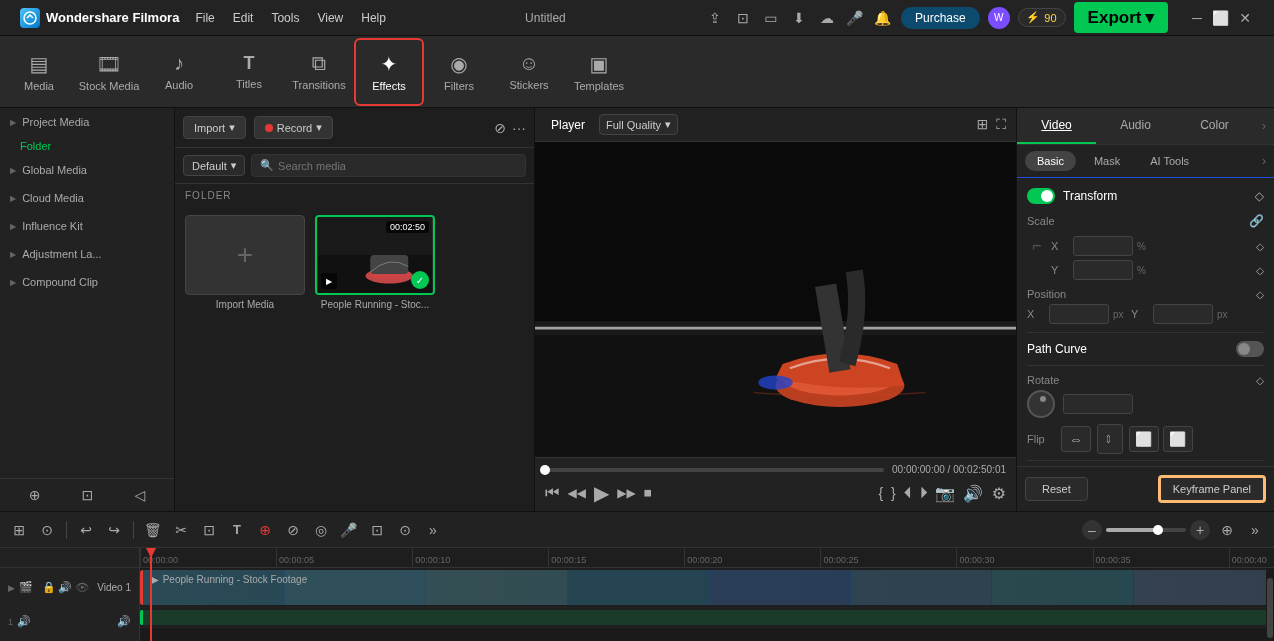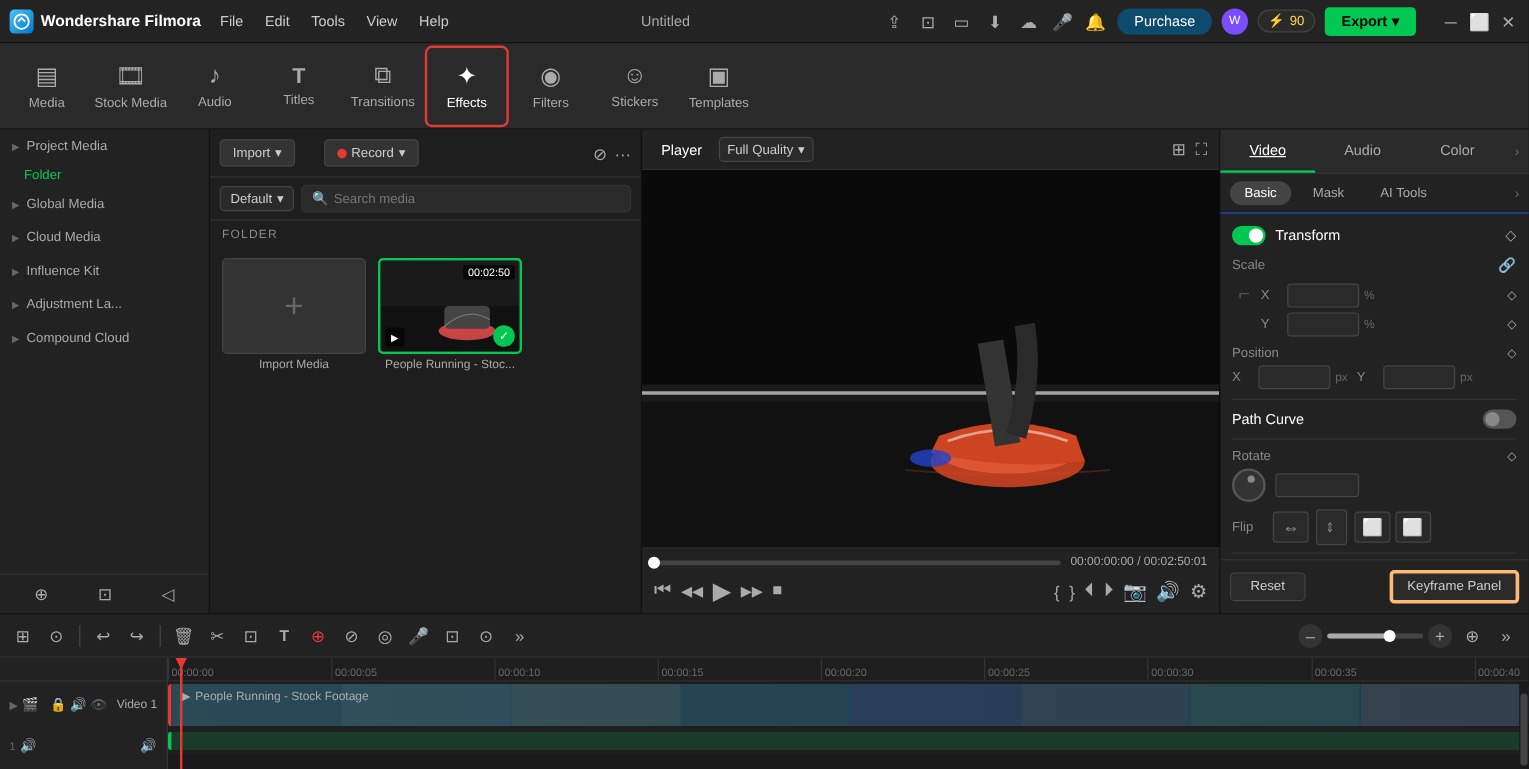--- a/index.html
+++ b/index.html
@@ -4,21 +4,21 @@
   <style>
     * { box-sizing: border-box; margin: 0; padding: 0; }
     body { background: #1a1a1a; color: #ccc; font-family: 'Segoe UI', Arial, sans-serif; font-size: 12px; width: 1274px; height: 641px; overflow: hidden; }
 
     
     #titlebar {
       height: 36px;
       background: #232323;
       display: flex;
       align-items: center;
-      padding: 0 8px;
+      padding: 0 20px;
       border-bottom: 1px solid #111;
     }
     #titlebar .app-logo {
       display: flex; align-items: center; gap: 6px; color: #fff; font-size: 13px; font-weight: bold; margin-right: 16px;
     }
     #titlebar .app-logo .logo-icon {
       width: 20px; height: 20px; background: linear-gradient(135deg, #4fc3f7, #0077cc); border-radius: 4px; display: flex; align-items: center; justify-content: center; font-size: 10px; color: white;
     }
     #titlebar .menu-items {
       display: flex; gap: 18px; color: #ccc; font-size: 12px;
@@ -36,21 +36,21 @@
     #titlebar .purchase-btn {
       background: #0c4a6e; color: white; border: none; border-radius: 14px; padding: 4px 14px; font-size: 12px; cursor: pointer; font-weight: 500;
     }
     #titlebar .avatar {
       width: 22px; height: 22px; border-radius: 50%; background: #7c4dff; display: flex; align-items: center; justify-content: center; color: white; font-size: 10px;
     }
     #titlebar .coins {
       background: #2a2a2a; border: 1px solid #444; border-radius: 12px; padding: 2px 8px; font-size: 11px; color: #ffd740; display: flex; align-items: center; gap: 4px;
     }
     #titlebar .export-btn {
-      background: #00c853; color: #000; border: none; border-radius: 4px; padding: 5px 14px; font-size: 12px; cursor: pointer; font-weight: 600; display: flex; align-items: center; gap: 4px;
+      background: #00c853; color: #000; border: none; border-radius: 4px; padding: 5px 14px; font-size: 17px; cursor: pointer; font-weight: 600; display: flex; align-items: center; gap: 4px;
     }
     #titlebar .win-controls {
       display: flex; gap: 6px; margin-left: 12px;
     }
     #titlebar .win-ctrl {
       width: 18px; height: 18px; display: flex; align-items: center; justify-content: center; color: #aaa; cursor: pointer; font-size: 14px;
     }
 
     
     #nav-toolbar {
@@ -100,21 +100,21 @@
 
     
     #media-panel {
       width: 360px;
       background: #1e1e1e;
       border-right: 1px solid #111;
       display: flex;
       flex-direction: column;
     }
     .media-toolbar {
-      display: flex; align-items: center; gap: 24px; padding: 8px; border-bottom: 1px solid #333;
+      display: flex; align-items: center; gap: 8px; padding: 8px; border-bottom: 1px solid #333;
     }
     .import-btn {
       background: #333; border: 1px solid #444; border-radius: 4px; color: #ccc; padding: 4px 10px; font-size: 11px; cursor: pointer; display: flex; align-items: center; gap: 4px;
     }
     .record-btn {
       background: #333; border: 1px solid #444; border-radius: 4px; color: #ccc; padding: 4px 10px; font-size: 11px; cursor: pointer; display: flex; align-items: center; gap: 4px;
     }
     .record-dot { width: 8px; height: 8px; background: #e53935; border-radius: 50%; }
     .media-toolbar-right { margin-left: auto; display: flex; gap: 6px; }
     .media-toolbar-right .icon-btn { color: #aaa; cursor: pointer; font-size: 14px; }
@@ -485,21 +485,21 @@
     <div class="left-section">
       <span class="arrow">▶</span>
       <span>Influence Kit</span>
     </div>
     <div class="left-section">
       <span class="arrow">▶</span>
       <span>Adjustment La...</span>
     </div>
     <div class="left-section">
       <span class="arrow">▶</span>
-      <span>Compound Cloud</span>
+      <span>Compound Clip</span>
     </div>
     <div class="left-section-spacer"></div>
     <div class="left-bottom-actions">
       <span class="icon-btn">⊕</span>
       <span class="icon-btn">⊡</span>
       <span class="icon-btn">◁</span>
     </div>
   </div>
 
   <div id="media-panel">

